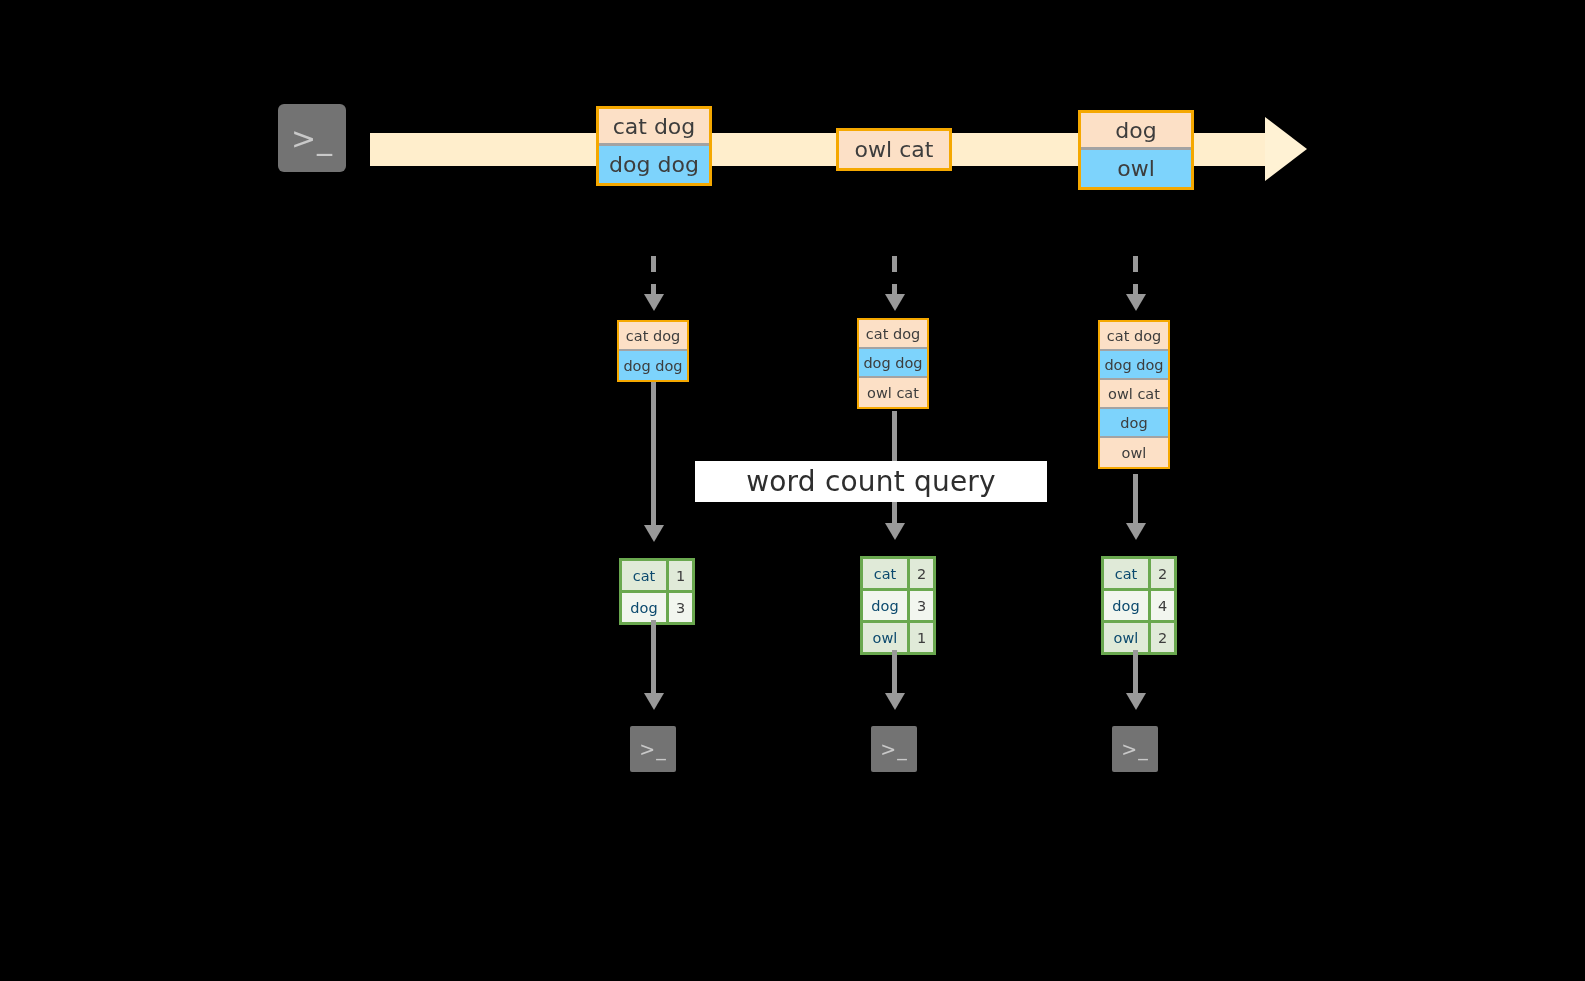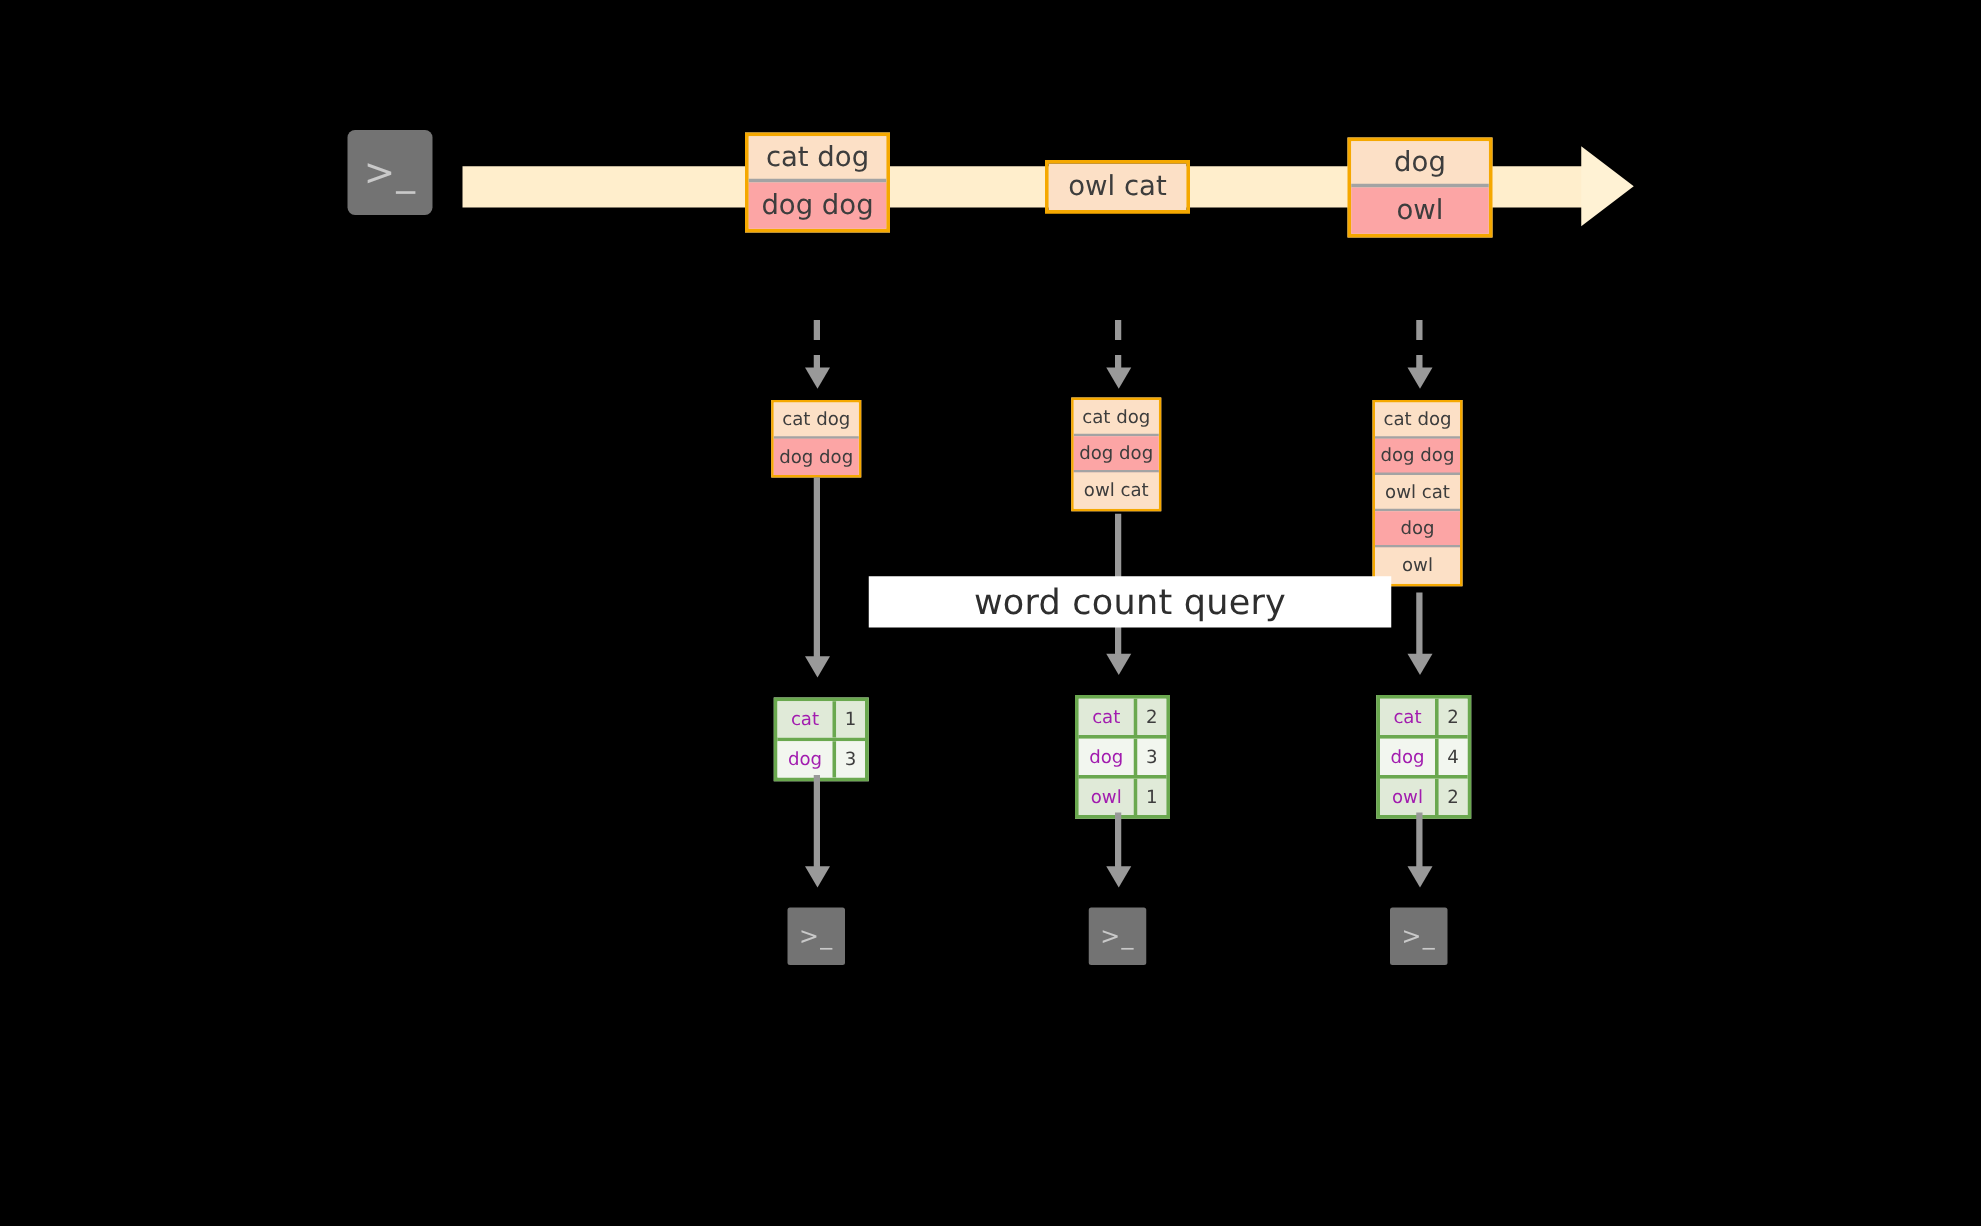--- a/index.html
+++ b/index.html
@@ -76,21 +76,21 @@
     box-sizing: border-box;
     display: flex;
     align-items: center;
     justify-content: center;
     color: #3d3d3d;
     white-space: nowrap;
     border-bottom: 3px solid #a3a3a3;
   }
   .rec-row:last-child { border-bottom: none; }
   .rec-row.shade-a { background: #fce0c6; }
-  .rec-row.shade-b { background: #fca5a5; }
+  .rec-row.shade-b { background: #7dd3fc; }
 
   
   .rec-stack.lg .rec-row { height: 37px; font-size: 22px; }
 
   
   .rec-stack.sm { border-width: 2px; }
   .rec-stack.sm .rec-row { height: 29px; font-size: 14.5px; border-bottom-width: 2px; }
 
   
   .res-table {
@@ -110,21 +110,21 @@
   .res-row.shade-a .res-word,
   .res-row.shade-a .res-count { background: #e0ead8; }
   .res-row.shade-b .res-word,
   .res-row.shade-b .res-count { background: #f2f6ef; }
   .res-word {
     width: 44px;
     display: flex;
     align-items: center;
     justify-content: center;
     font-size: 14.5px;
-    color: #a21caf;
+    color: #0c4a6e;
     border-right: 3px solid #6aa84f;
   }
   .res-count {
     width: 23px;
     display: flex;
     align-items: center;
     justify-content: center;
     font-size: 14.5px;
     color: #3d3d3d;
   }
@@ -285,17 +285,17 @@
   </div>
 
   <div class="vline" style="left:1133px; top:650px; height:45px;"></div>
   <div class="vhead" style="left:1126px; top:693px;"></div>
 
   <div class="terminal small" style="left:1104px; top:718px;">
     <div class="hatch"></div>
     <div class="glyph">&gt;_</div>
   </div>
 
-  <div class="query-band" style="left:695px; top:461px; width:418px; height:41px;">
+  <div class="query-band" style="left:695px; top:461px; width:352px; height:41px;">
     <span>word count query</span>
   </div>
 
 </div>
 
 </body></html>

